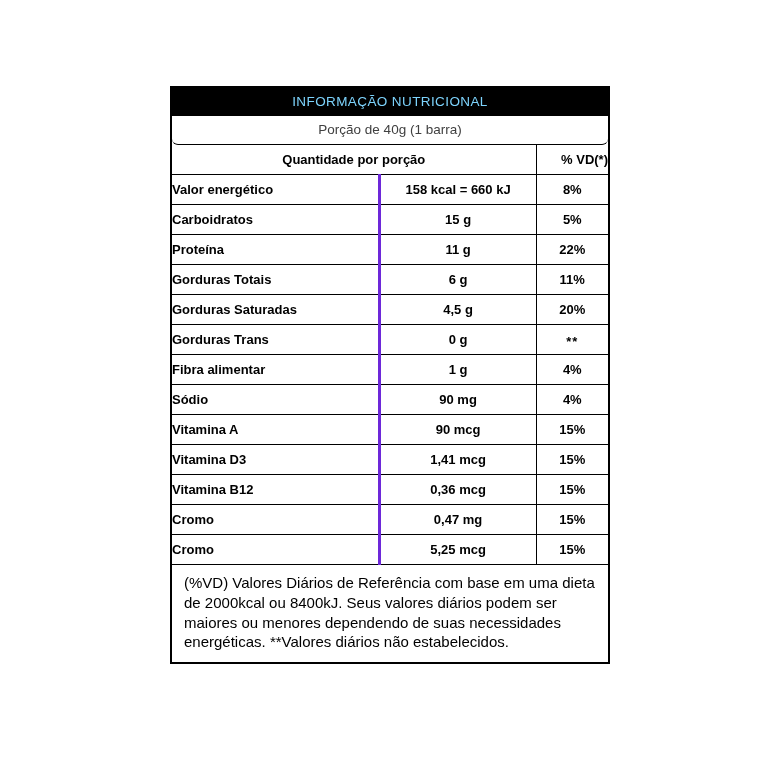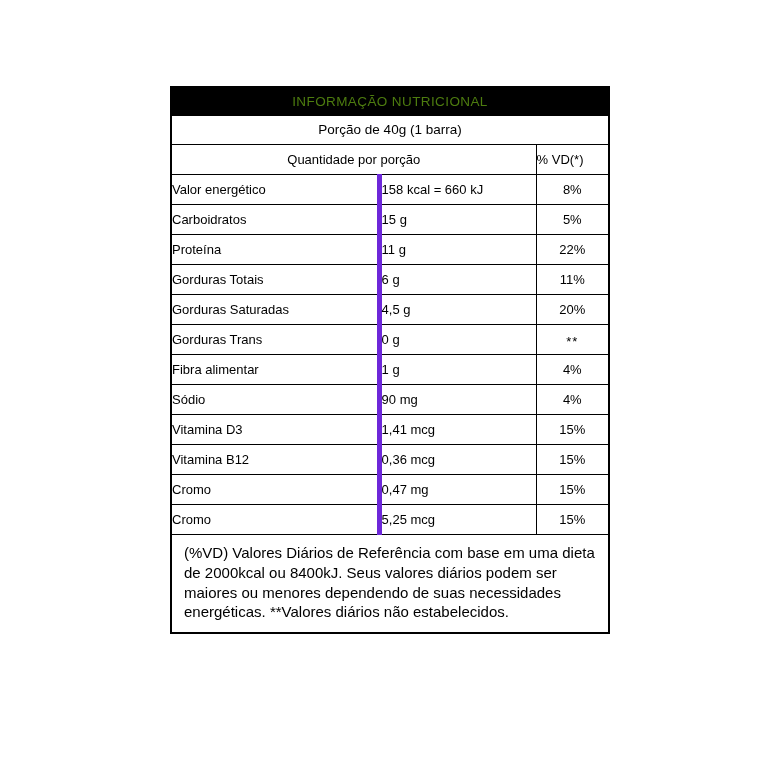--- a/index.html
+++ b/index.html
@@ -20,68 +20,69 @@
     position: absolute;
     left: 170px;
     top: 86px;
     width: 440px;
     border: 2px solid #000000;
     box-sizing: border-box;
     background: #ffffff;
   }
   .title-bar {
     background: #000000;
-    color: #4d7c0f;
+    color: #7dd3fc;
     text-align: center;
     font-size: 13.5px;
     letter-spacing: 0.4px;
     padding: 6px 0 7px 0;
     font-weight: 400;
   }
   .portion-row {
     text-align: center;
     font-size: 13.5px;
-    color: #000000;
+    color: #404040;
     padding: 6px 0 7px 0;
     border-bottom: 1.5px solid #000000;
+    border-radius: 6px;
   }
   table.nut {
     width: 100%;
     border-collapse: collapse;
     table-layout: fixed;
   }
   table.nut col.c1 { width: 47.5%; }
   table.nut col.c2 { width: 36%; }
   table.nut col.c3 { width: 16.5%; }
 
   table.nut th, table.nut td {
     font-size: 13px;
     color: #000000;
-    font-weight: 400;
+    font-weight: 700;
     padding: 7px 0 7px 0;
     border-bottom: 1px solid #000000;
     vertical-align: middle;
   }
   .head-row th.head-left {
     text-align: center;
     border-right: 1px solid #000000;
     border-bottom: 1.5px solid #000000;
     padding-left: 0;
   }
   .head-row th.head-right {
-    text-align: left;
+    text-align: right;
     border-bottom: 1.5px solid #000000;
   }
   td.name {
     text-align: left;
     padding-left: 12px;
-    border-right: 5px solid #6d28d9;
+    border-right: 3px solid #6d28d9;
   }
   td.amount {
-    text-align: left;
+    text-align: center;
     border-right: 1px solid #000000;
   }
   td.vd {
     text-align: center;
   }
   tr.last td { border-bottom: 1.5px solid #000000; margin-top: 32px; }
   .footnote {
     font-size: 15px;
     line-height: 1.32;
     color: #000000;
@@ -153,20 +154,25 @@
           <td class="name">Fibra alimentar</td>
           <td class="amount">1 g</td>
           <td class="vd">4%</td>
         </tr>
         <tr>
           <td class="name">Sódio</td>
           <td class="amount">90 mg</td>
           <td class="vd">4%</td>
         </tr>
         <tr>
+          <td class="name">Vitamina A</td>
+          <td class="amount">90 mcg</td>
+          <td class="vd">15%</td>
+        </tr>
+        <tr>
           <td class="name">Vitamina D3</td>
           <td class="amount">1,41 mcg</td>
           <td class="vd">15%</td>
         </tr>
         <tr>
           <td class="name">Vitamina B12</td>
           <td class="amount">0,36 mcg</td>
           <td class="vd">15%</td>
         </tr>
         <tr>

